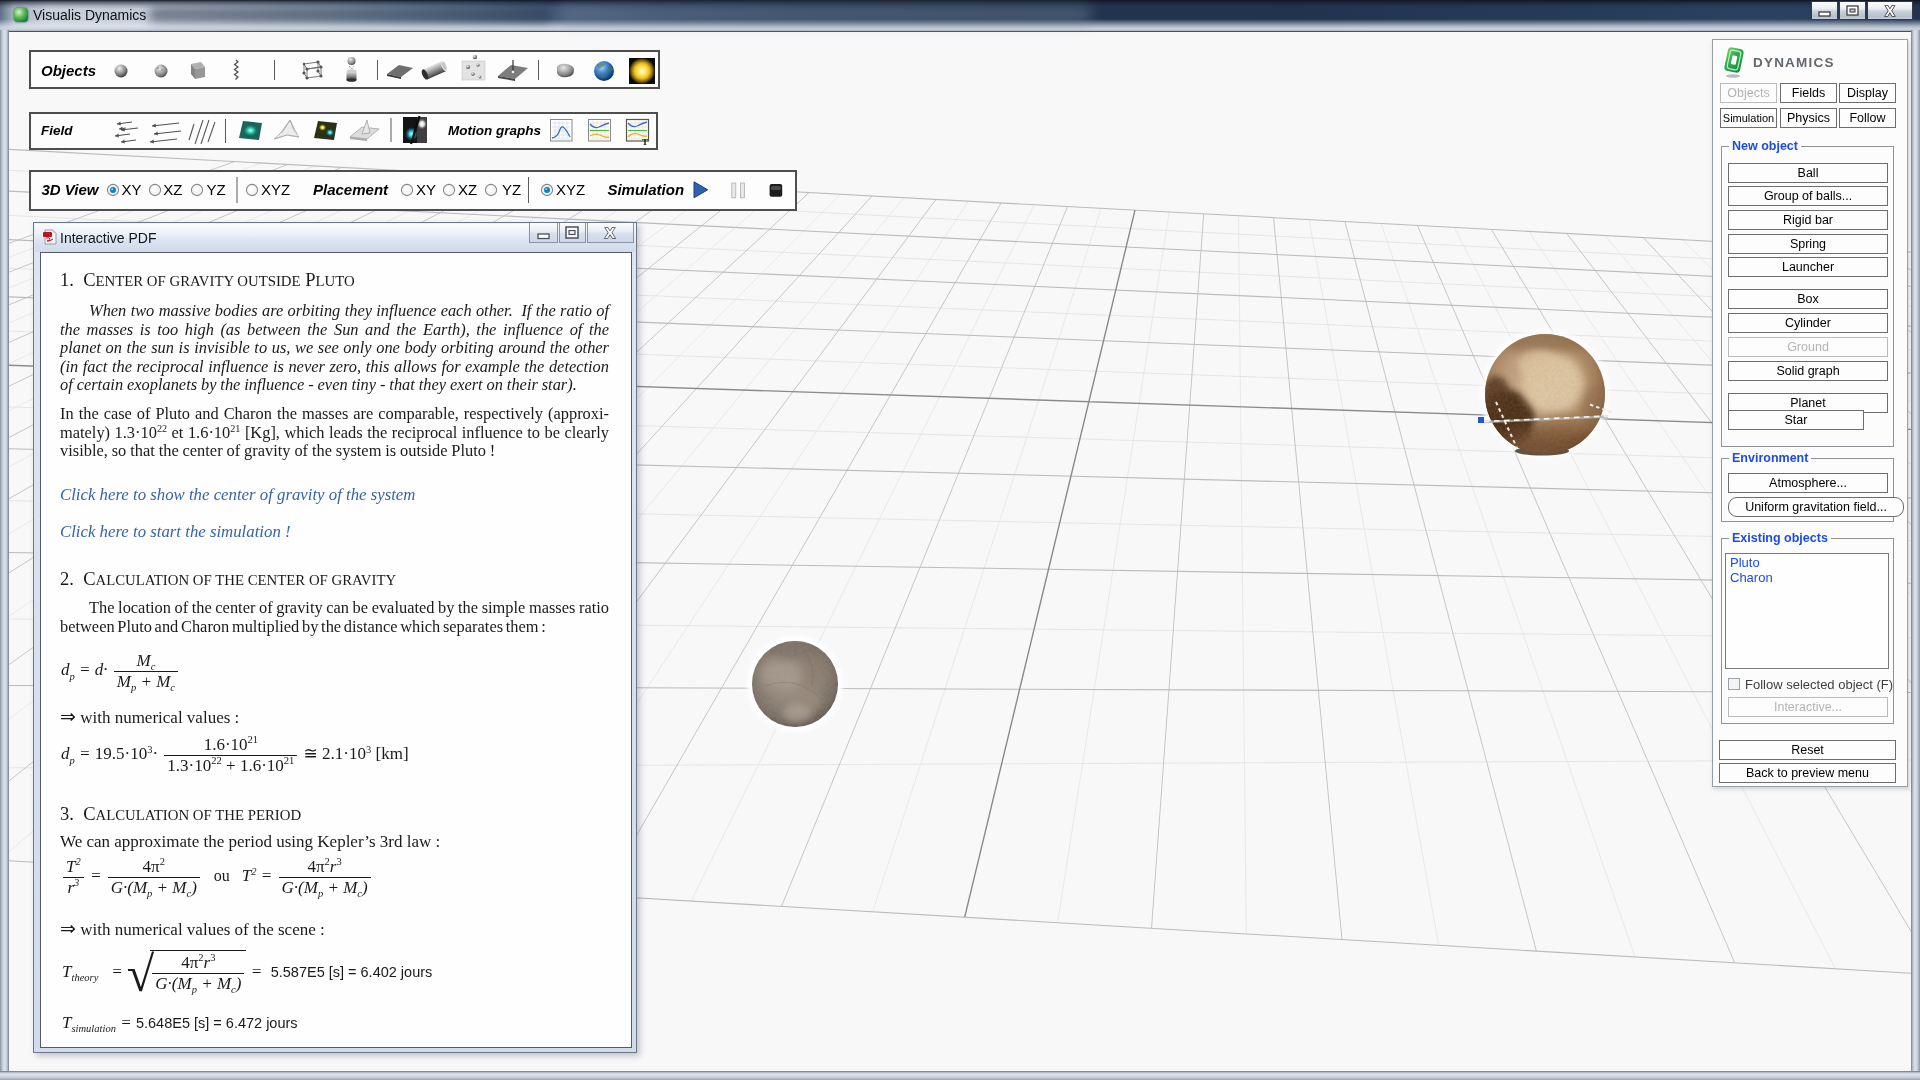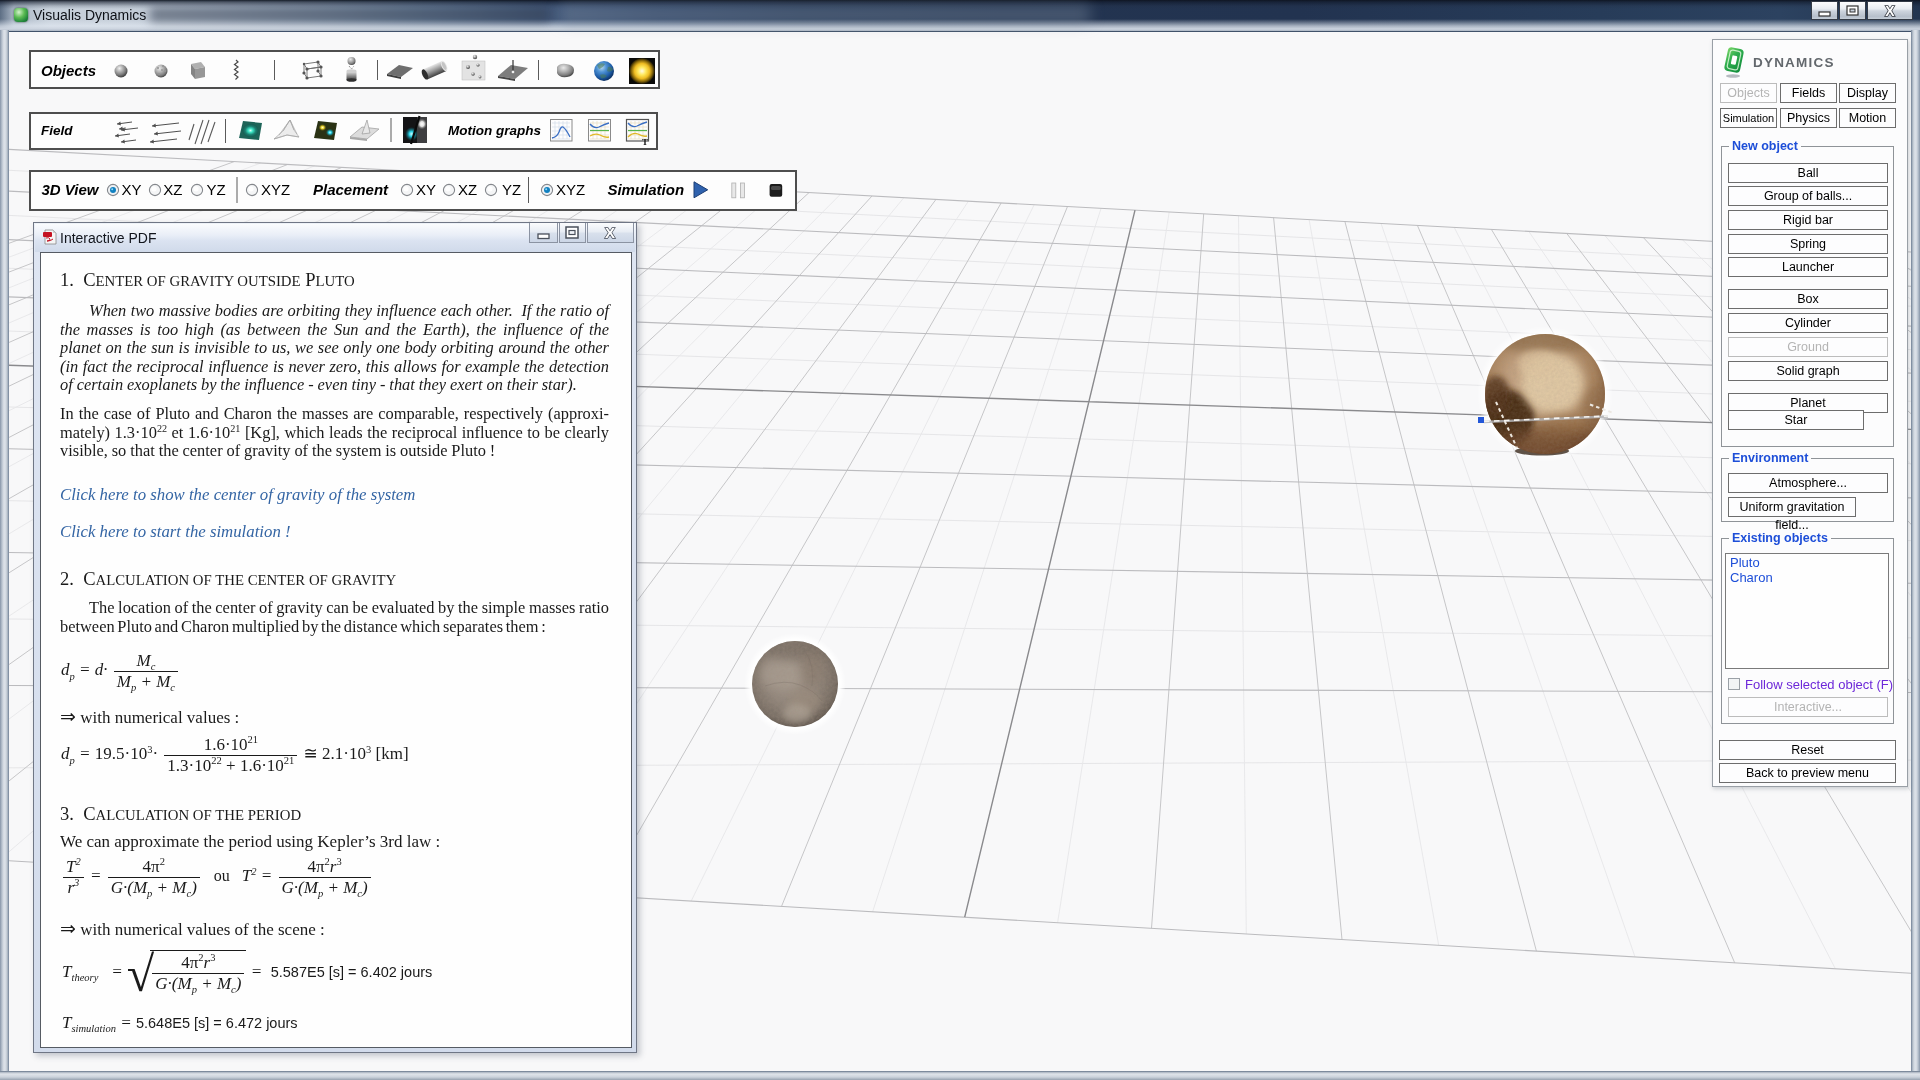--- a/index.html
+++ b/index.html
@@ -388,43 +388,43 @@
 <rect x="4.6" y="3.6" width="10.8" height="18.8" rx="2.5" fill="none" stroke="#e9fbe4" stroke-width="1.2" opacity="0.8"></rect>
 <rect x="7.6" y="8.6" width="5" height="9" rx="1" fill="#ffffff"></rect>
           </g>
 </svg></div>
 <div style="position:absolute;left:40px;top:15px;font-size:13.5px;font-weight:bold;color:#63686d;letter-spacing:1.2px;">DYNAMICS</div>
 <div class="btn dis" style="left:7px;top:43px;width:57px;">Objects</div>
 <div class="btn" style="left:67px;top:43px;width:57px;">Fields</div>
 <div class="btn" style="left:126px;top:43px;width:57px;">Display</div>
 <div class="btn" style="left:7px;top:68px;width:57px;font-size:11px;">Simulation</div>
 <div class="btn" style="left:67px;top:68px;width:57px;">Physics</div>
-<div class="btn" style="left:126px;top:68px;width:57px;">Motion</div>
+<div class="btn" style="left:126px;top:68px;width:57px;">Follow</div>
 <div class="gbox" style="left:8px;top:106px;width:173px;height:301px;"></div>
 <div class="glab" style="left:16px;top:99px;">New object</div>
 <div class="btn" style="left:15px;top:123px;width:160px;">Ball</div>
 <div class="btn" style="left:15px;top:146px;width:160px;">Group of balls...</div>
 <div class="btn" style="left:15px;top:170px;width:160px;">Rigid bar</div>
 <div class="btn" style="left:15px;top:194px;width:160px;">Spring</div>
 <div class="btn" style="left:15px;top:217px;width:160px;">Launcher</div>
 <div class="btn" style="left:15px;top:249px;width:160px;">Box</div>
 <div class="btn" style="left:15px;top:273px;width:160px;">Cylinder</div>
 <div class="btn dis" style="left:15px;top:297px;width:160px;">Ground</div>
 <div class="btn" style="left:15px;top:321px;width:160px;">Solid graph</div>
 <div class="btn" style="left:15px;top:353px;width:160px;">Planet</div>
 <div class="btn" style="left:15px;top:370px;width:136px;">Star</div>
 <div class="gbox" style="left:8px;top:418px;width:173px;height:64px;"></div>
 <div class="glab" style="left:16px;top:411px;">Environment</div>
 <div class="btn" style="left:15px;top:433px;width:160px;">Atmosphere...</div>
-<div class="btn" style="left:15px;top:457px;width:128px;">Uniform gravitation field...</div>
+<div class="btn" style="left:15px;top:457px;width:176px;border-radius:9px;">Uniform gravitation field...</div>
 <div class="gbox" style="left:8px;top:498px;width:173px;height:186px;"></div>
 <div class="glab" style="left:16px;top:491px;">Existing objects</div>
 <div style="position:absolute;left:12px;top:513px;width:164px;height:116px;background:#fefefe;border:1px solid #7a7a7a;font-size:13px;color:#1d4ed8;padding:1px 4px;">Pluto<br>Charon</div>
 <div style="position:absolute;left:15px;top:638px;width:12px;height:12px;background:#f2f4f5;border:1px solid #9aa0a6;"></div>
-<div style="position:absolute;left:32px;top:637px;font-size:13px;color:#6d28d9;">Follow selected object (F)</div>
+<div style="position:absolute;left:32px;top:637px;font-size:13px;color:#404040;">Follow selected object (F)</div>
 <div class="btn dis" style="left:15px;top:657px;width:160px;">Interactive...</div>
 <div class="btn" style="left:6px;top:700px;width:177px;">Reset</div>
 <div class="btn" style="left:6px;top:723px;width:177px;">Back to preview menu</div>
 </div>
     <div id="pdfwin">
 <div class="ptb"></div>
 <div style="position:absolute;left:8px;top:6px;width:16px;height:16px;">
 <svg width="16" height="16" xmlns="http://www.w3.org/2000/svg">
 <path d="M3,1 L11,1 L14,4 L14,15 L3,15 Z" fill="#f5f5f5" stroke="#888" stroke-width="0.8"></path>
 <path d="M11,1 L11,4 L14,4 Z" fill="#ccc"></path>

